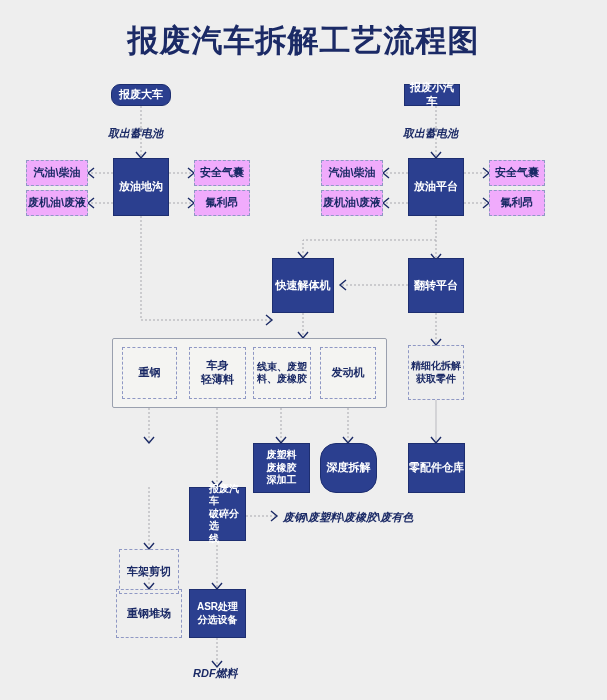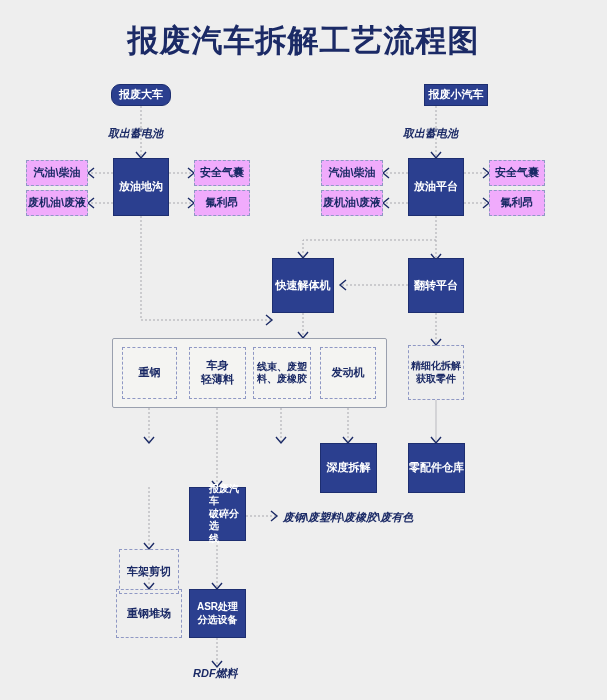--- a/index.html
+++ b/index.html
@@ -185,21 +185,21 @@
   <div class="free-label" style="left:108px; top:126px;">取出蓄电池</div>
 
   <div class="node dashed" style="left:26px; top:160px; width:62px; height:26px;">汽油\柴油</div>
   <div class="node dashed" style="left:26px; top:190px; width:62px; height:26px;">废机油\废液</div>
 
   <div class="node solid" style="left:113px; top:158px; width:56px; height:58px;">放油地沟</div>
 
   <div class="node dashed" style="left:194px; top:160px; width:56px; height:26px;">安全气囊</div>
   <div class="node dashed" style="left:194px; top:190px; width:56px; height:26px;">氟利昂</div>
 
-  <div class="node solid" style="left:404px; top:84px; width:64px; height:22px;margin-left:20px;">报废小汽车</div>
+  <div class="node solid" style="left:404px; top:84px; width:56px; height:22px;">报废小汽车</div>
 
   <div class="free-label" style="left:403px; top:126px;">取出蓄电池</div>
 
   <div class="node dashed" style="left:321px; top:160px; width:62px; height:26px;">汽油\柴油</div>
   <div class="node dashed" style="left:321px; top:190px; width:62px; height:26px;">废机油\废液</div>
 
   <div class="node solid" style="left:408px; top:158px; width:56px; height:58px;">放油平台</div>
 
   <div class="node dashed" style="left:489px; top:160px; width:56px; height:26px;">安全气囊</div>
   <div class="node dashed" style="left:489px; top:190px; width:56px; height:26px;">氟利昂</div>
@@ -214,22 +214,25 @@
   <div class="node dashed plain" style="left:189px; top:347px; width:57px; height:52px;">车身
 轻薄料</div>
   <div class="node dashed plain" style="left:253px; top:347px; width:58px; height:52px; font-size:10px;">线束、废塑
 料、废橡胶</div>
   <div class="node dashed plain" style="left:320px; top:347px; width:56px; height:52px;">发动机</div>
 
   <div class="node dashed plain" style="left:408px; top:345px; width:56px; height:55px; font-size:10px;">精细化拆解
 获取零件</div>
 
 
-
-  <div class="node solid" style="left:320px; top:443px; width:57px; height:50px;">深度拆解</div>
+  <div class="node solid" style="left:253px; top:443px; width:57px; height:50px; font-size:10px;">废塑料
+废橡胶
+深加工</div>
+
+  <div class="node solid" style="left:320px; top:443px; width:57px; height:50px;border-radius:16px;">深度拆解</div>
 
   <div class="node solid" style="left:408px; top:443px; width:57px; height:50px;">零配件仓库</div>
 
   <div class="node solid left-text" style="left:189px; top:487px; width:57px; height:54px; font-size:10px;">报废汽车
 破碎分选
 线</div>
 
   <div class="free-label" style="left:283px; top:510px;">废钢\废塑料\废橡胶\废有色</div>
 
   <div class="node dashed plain" style="left:119px; top:549px; width:60px; height:45px;">车架剪切</div>

